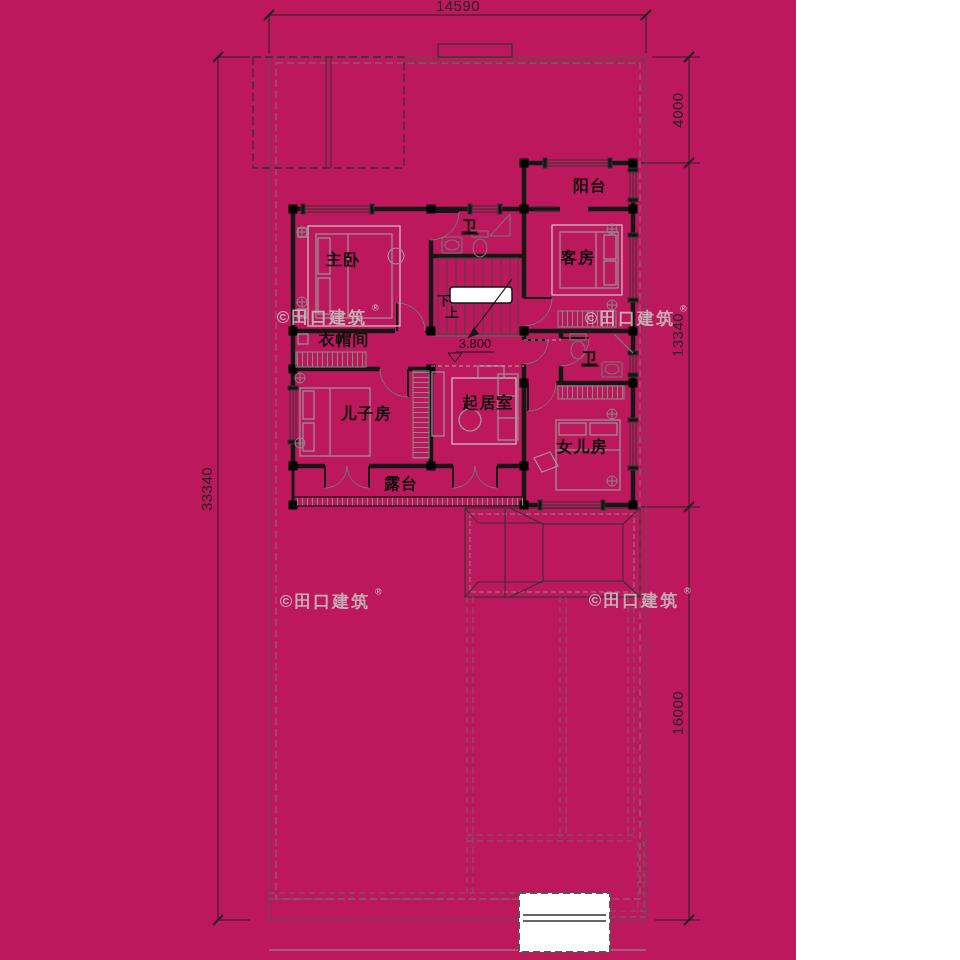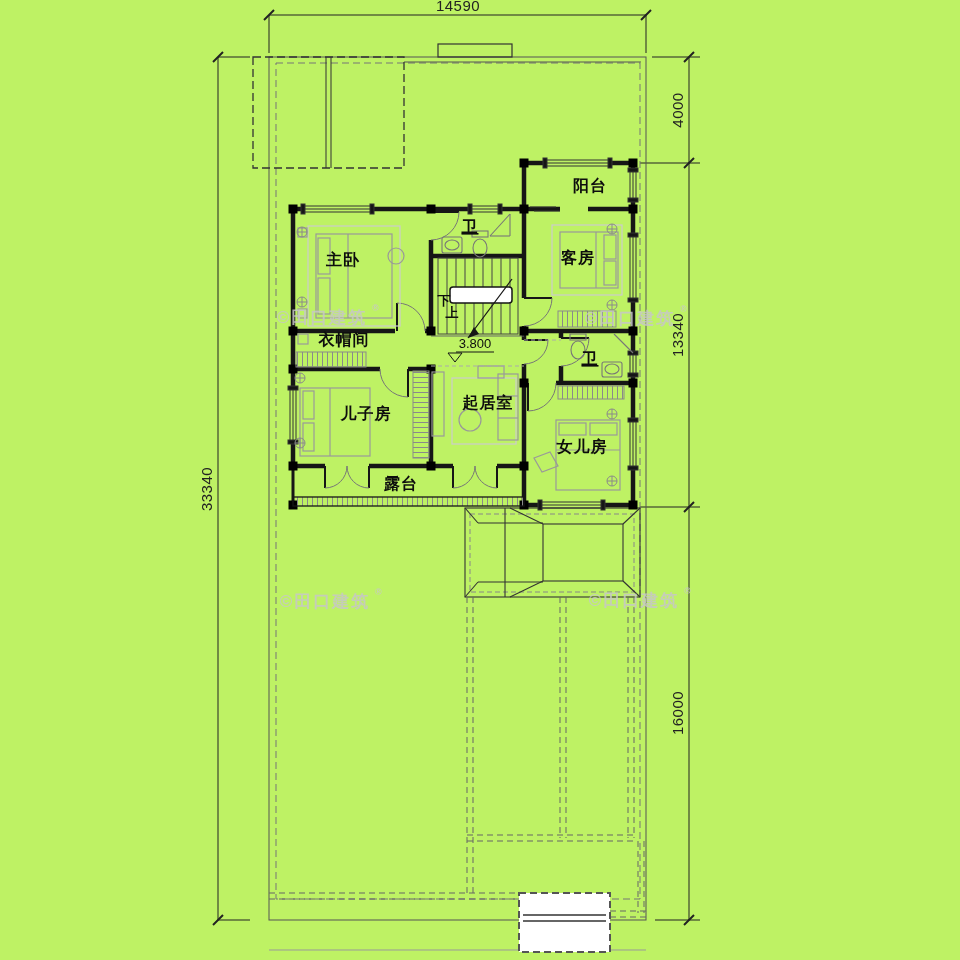--- a/index.html
+++ b/index.html
@@ -1,16 +1,16 @@
 <!DOCTYPE html>
 <html><head>
 <meta charset="utf-8">
 <style>
   html,body{margin:0;padding:0;background:#fff;}
-  .sheet{position:relative;width:960px;height:960px;background:#bef264;overflow:hidden;
+  .sheet{position:relative;width:796px;height:960px;background:#be185d;overflow:hidden;
          font-family:"Liberation Sans", sans-serif;}
   svg{position:absolute;left:0;top:0;}
   text{font-family:"Liberation Sans", sans-serif;fill:#111;}
   .dim{font-size:15px;fill:#222;letter-spacing:0.5px;}
   .room{font-size:16px;font-weight:600;fill:#0d0d0d;letter-spacing:1px;}
   .small{font-size:13px;font-weight:600;fill:#0d0d0d;}
   .elev{font-size:13px;fill:#0d0d0d;}
   .wm{font-size:17px;font-weight:700;fill:#c7c7c7;opacity:.85;letter-spacing:2px;}
   .wmr{font-size:9px;font-weight:700;fill:#c7c7c7;opacity:.85;}
 </style>

